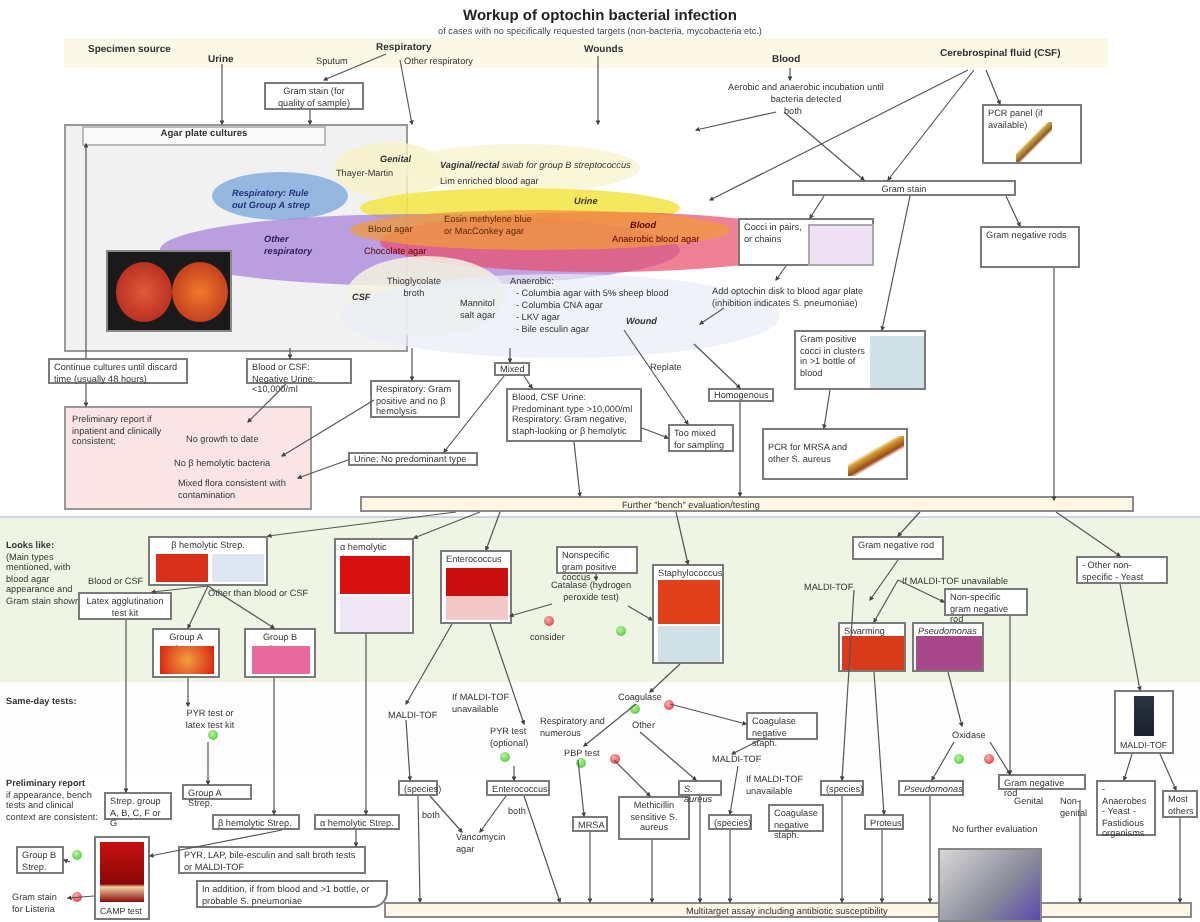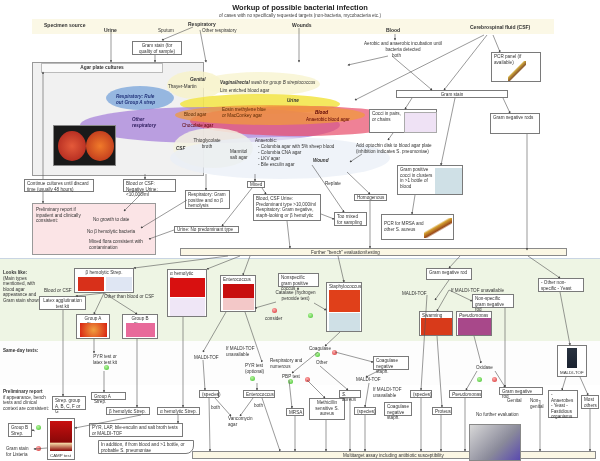--- a/index.html
+++ b/index.html
@@ -17,21 +17,21 @@
   .dot{position:absolute;width:5px;height:5px;border-radius:50%;}
   .green{background:radial-gradient(circle at 40% 35%,#b8f5a0,#3fbf2a);}
   .red{background:radial-gradient(circle at 40% 35%,#ffb0b0,#d42a2a);}
   .img{position:absolute;border:1px solid #888;box-sizing:border-box;}
   svg.lines{position:absolute;left:0;top:0;}
   .ital{font-style:italic;}
 </style>
 </head>
 <body>
 
-<div class="title">Workup of possible bacterial infection</div>
+<div class="title">Workup of optochin bacterial infection</div>
 <div class="subtitle">of cases with no specifically requested targets (non-bacteria, mycobacteria etc.)</div>
 
 <div class="band" style="top:19px;height:15px;left:32px;width:522px;background:#fbf8e6;"></div>
 <div class="src" style="left:44px;top:22px;">Specimen source</div>
 <div class="src" style="left:104px;top:27px;">Urine</div>
 <div class="src" style="left:188px;top:21px;">Respiratory</div>
 <div class="lbl" style="left:158px;top:28px;">Sputum</div>
 <div class="lbl" style="left:202px;top:28px;">Other respiratory</div>
 <div class="src" style="left:292px;top:22px;">Wounds</div>
 <div class="src" style="left:386px;top:27px;">Blood</div>

